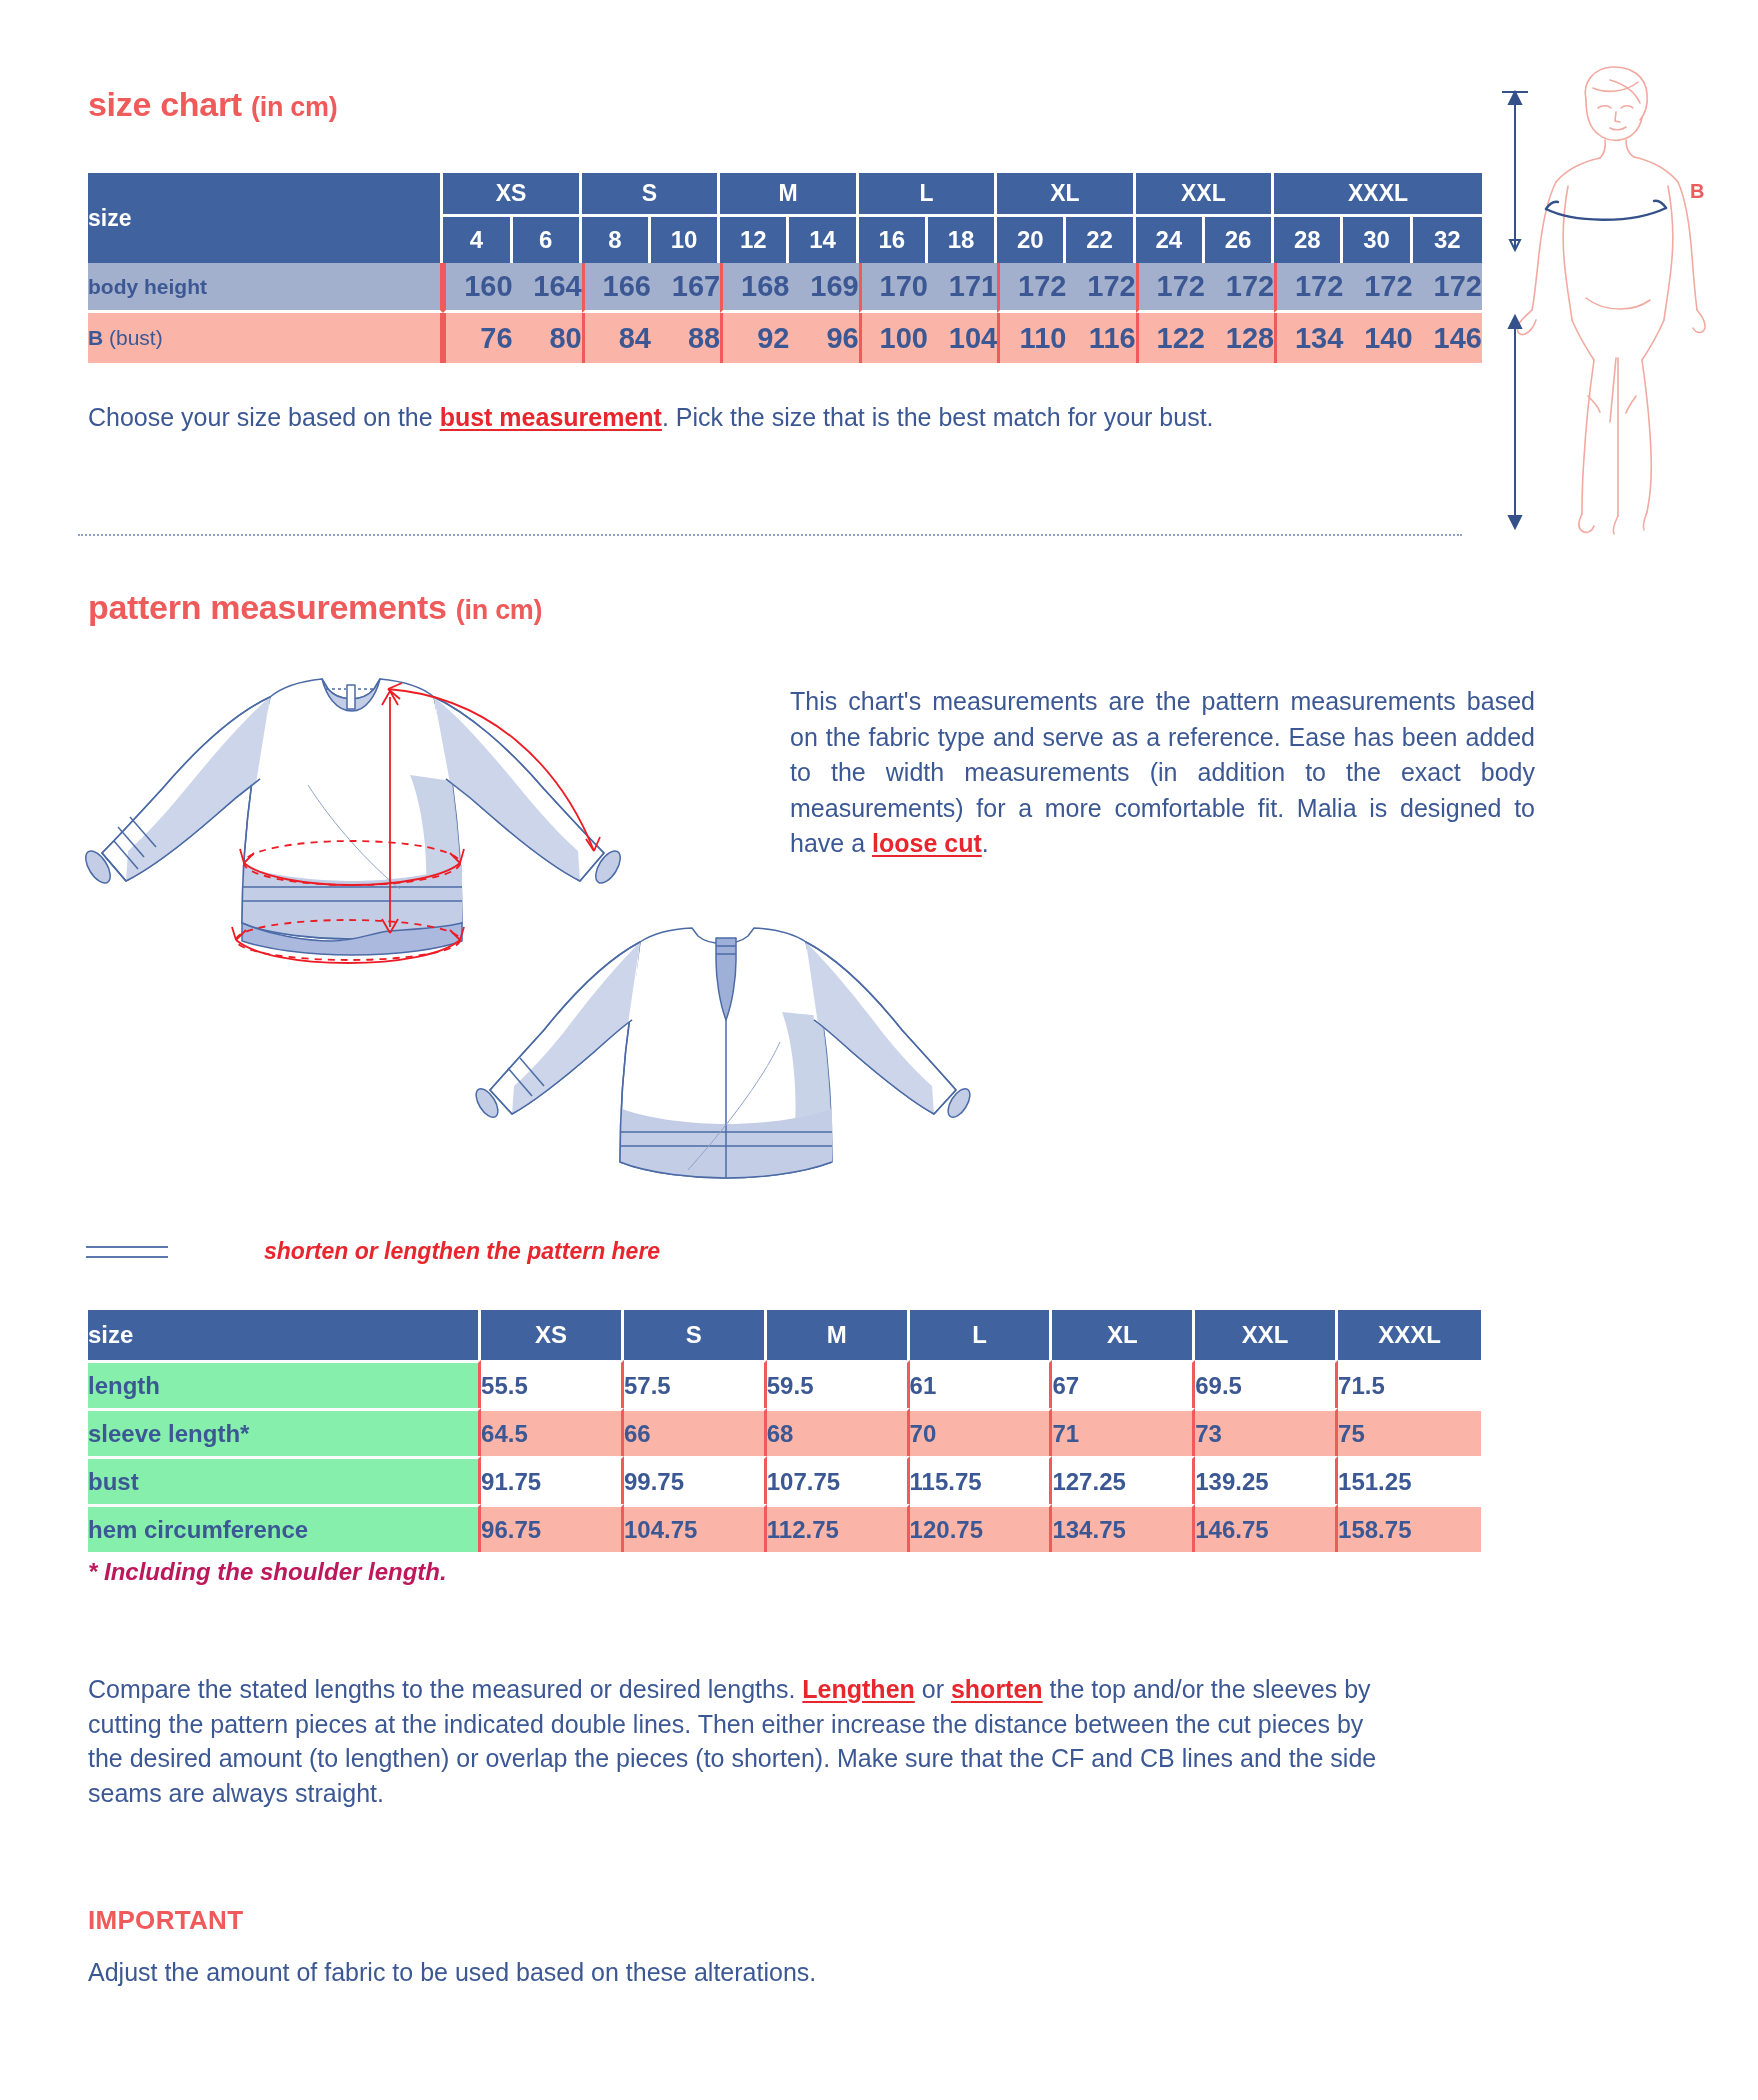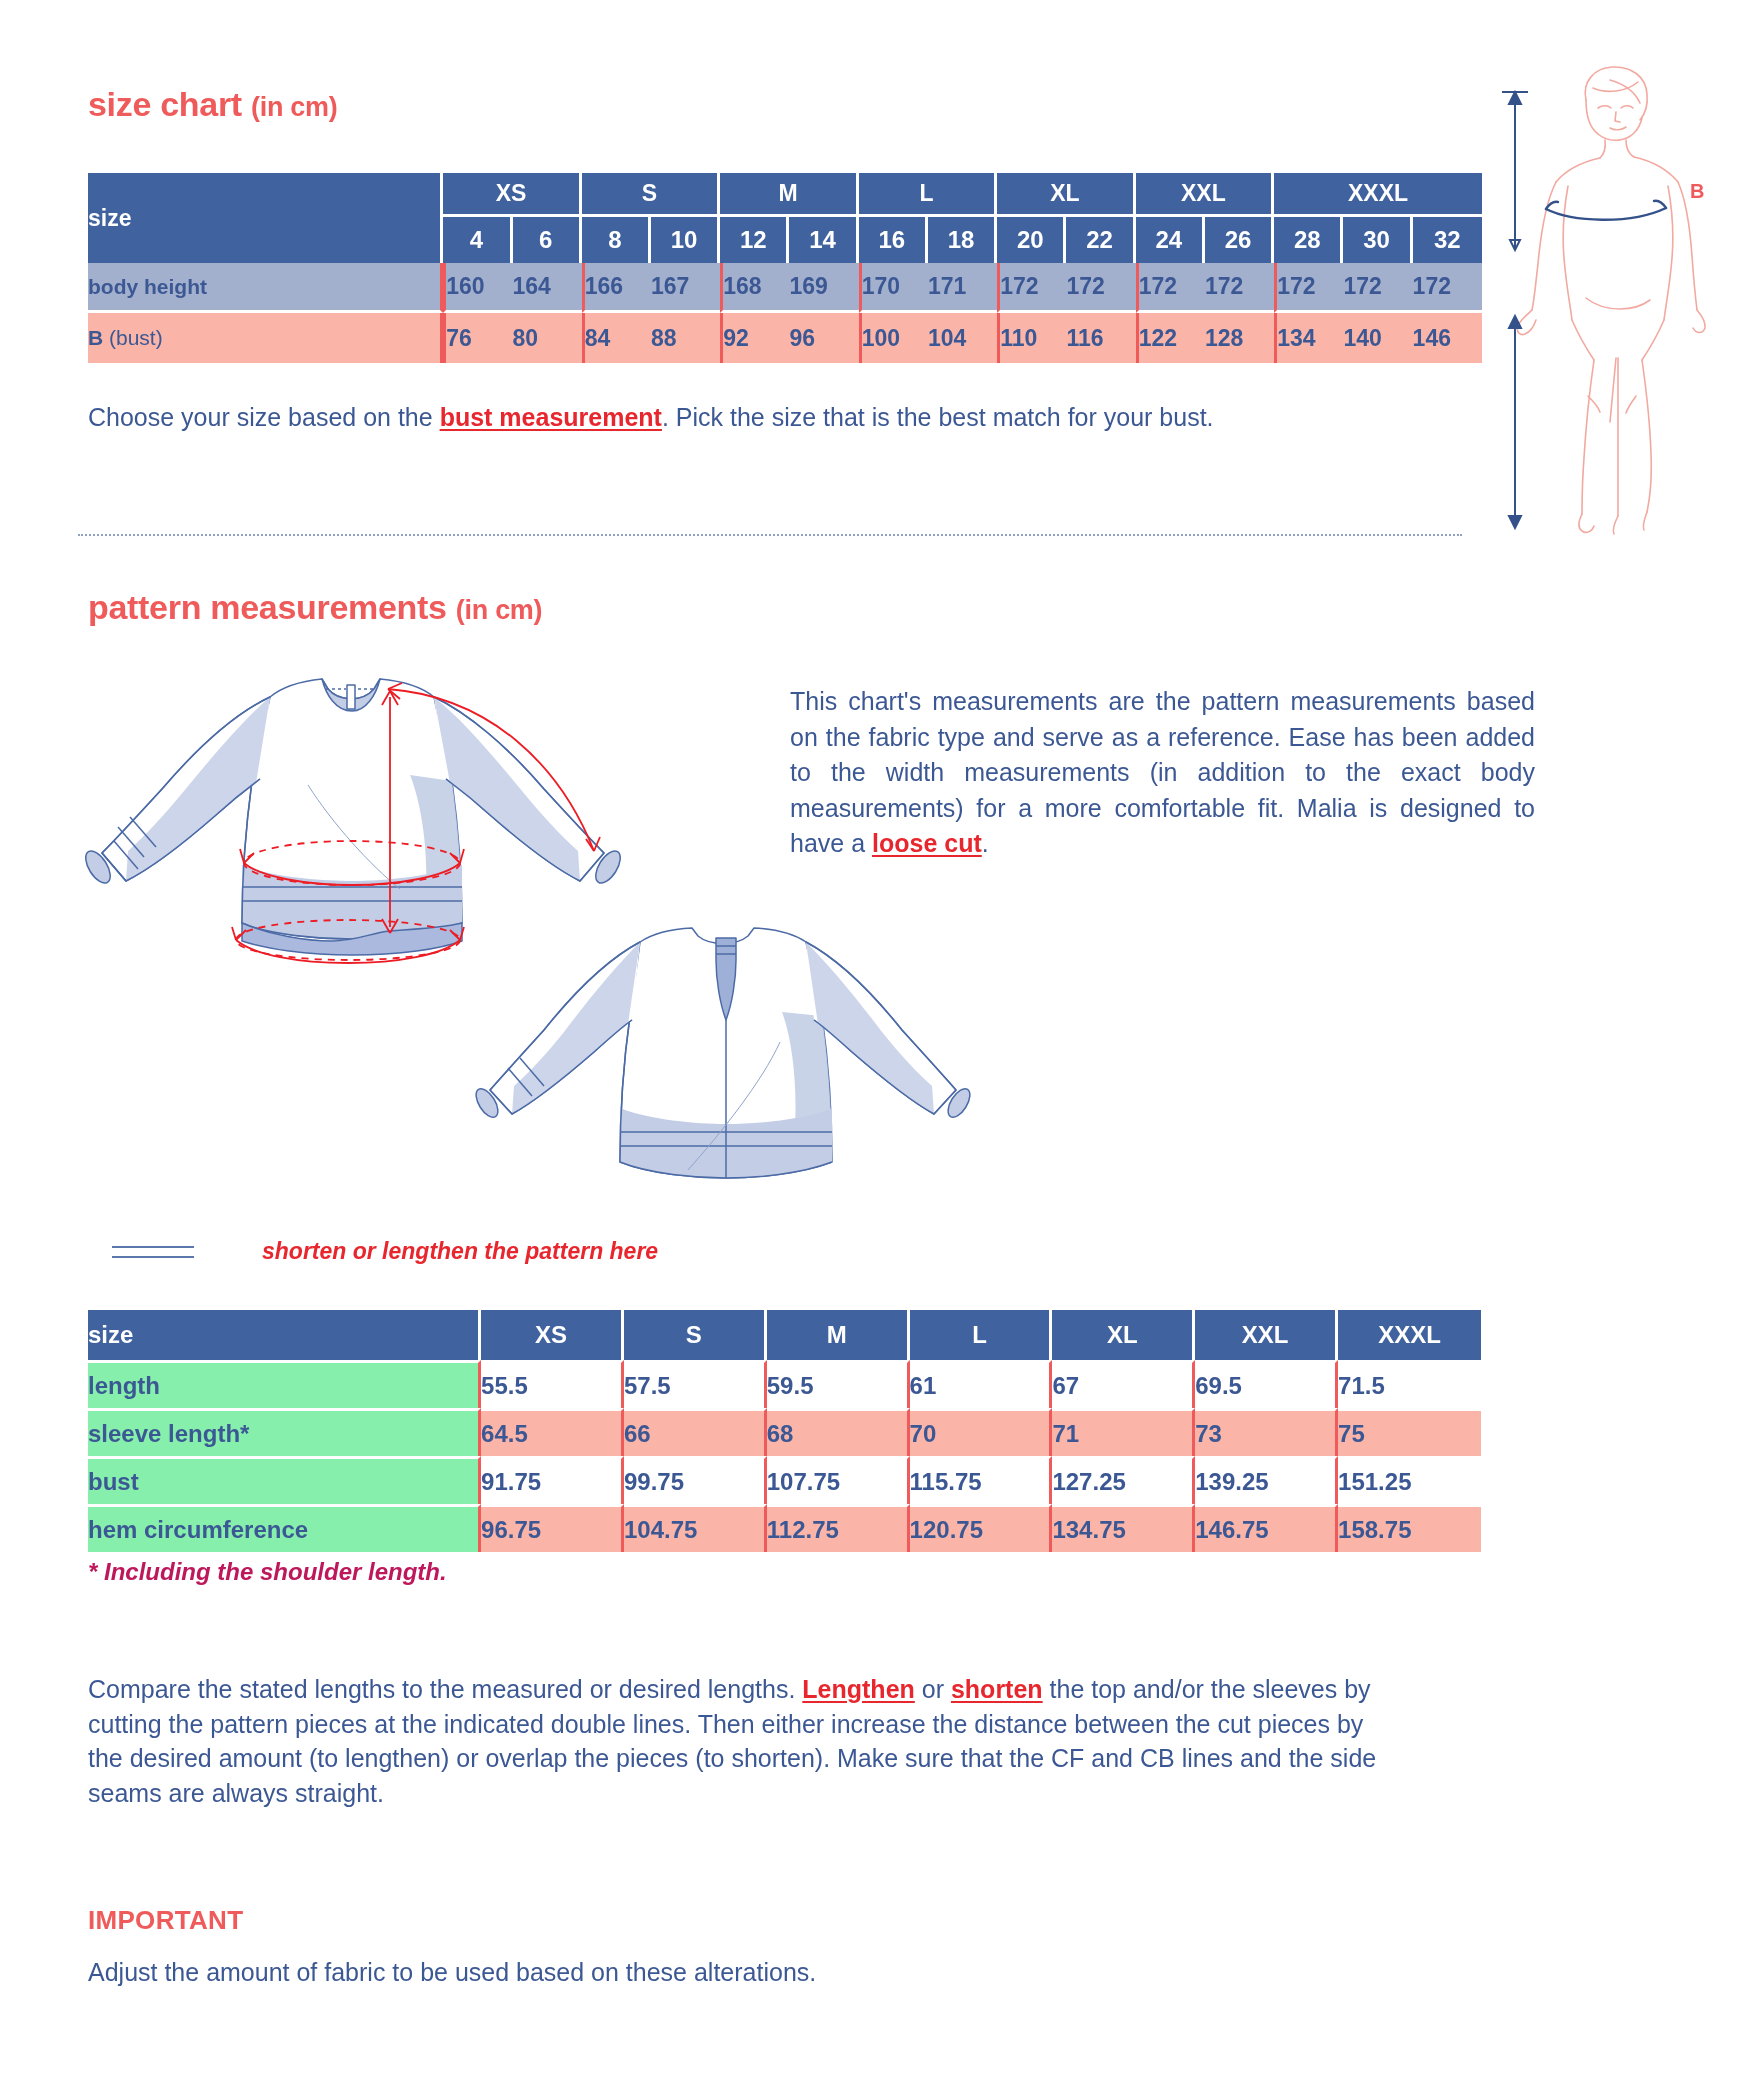--- a/index.html
+++ b/index.html
@@ -60,22 +60,22 @@
   .row-lav td { background:#a3b0cd; }
   .row-sal td { background:#fab5a8; }
 
   .lbl {
     font-size:21px; font-weight:bold; color:#3c5894;
     text-align:left; padding-left:18px; height:50px;
     border-right:3px solid #ef5a5a;
   }
   .lbl .light { font-weight:normal;margin-top:41px; }
   .val {
-    font-size:23px; font-weight:bold; color:#3c5894;
-    text-align:left; height:50px;
+    font-size:29px; font-weight:bold; color:#3c5894;
+    text-align:right; height:50px;
   }
   .val.grp { border-left:3px solid #ef5a5a; }
   .row-lav .val, .row-lav .lbl { border-bottom:3px solid #ffffff; }
 
   
   .bodytext {
     position:absolute;
     color:#3c5894;
     font-size:25px;
     line-height:1.38;
@@ -91,21 +91,21 @@
     border-top:2px dotted #8fa0c0;
   }
 
   
   #measure-note {
     position:absolute; left:790px; top:684px; width:745px;
     font-size:25px; line-height:1.42; text-align:justify; color:#3c5894;
   }
 
   
-  #legend { position:absolute; left:112px; top:1238px; display:flex; align-items:center; gap:68px; }
+  #legend { position:absolute; left:86px; top:1238px; display:flex; align-items:center; gap:96px; }
   #legend .dbl { width:82px; height:12px; border-top:2.5px solid #5b78ad; border-bottom:2.5px solid #5b78ad; }
   #legend .ltxt { font-size:23px; font-style:italic; font-weight:bold; color:#e8262d; white-space:nowrap; }
 
   
   #pattern-table { position:absolute; left:88px; top:1310px; width:1393px; }
   #pattern-table td { padding:0; }
   .p-hd {
     background:#40629e; color:#fff; font-weight:bold; font-size:24px;
     text-align:center; height:50px; border-right:3px solid #fff;
   }

